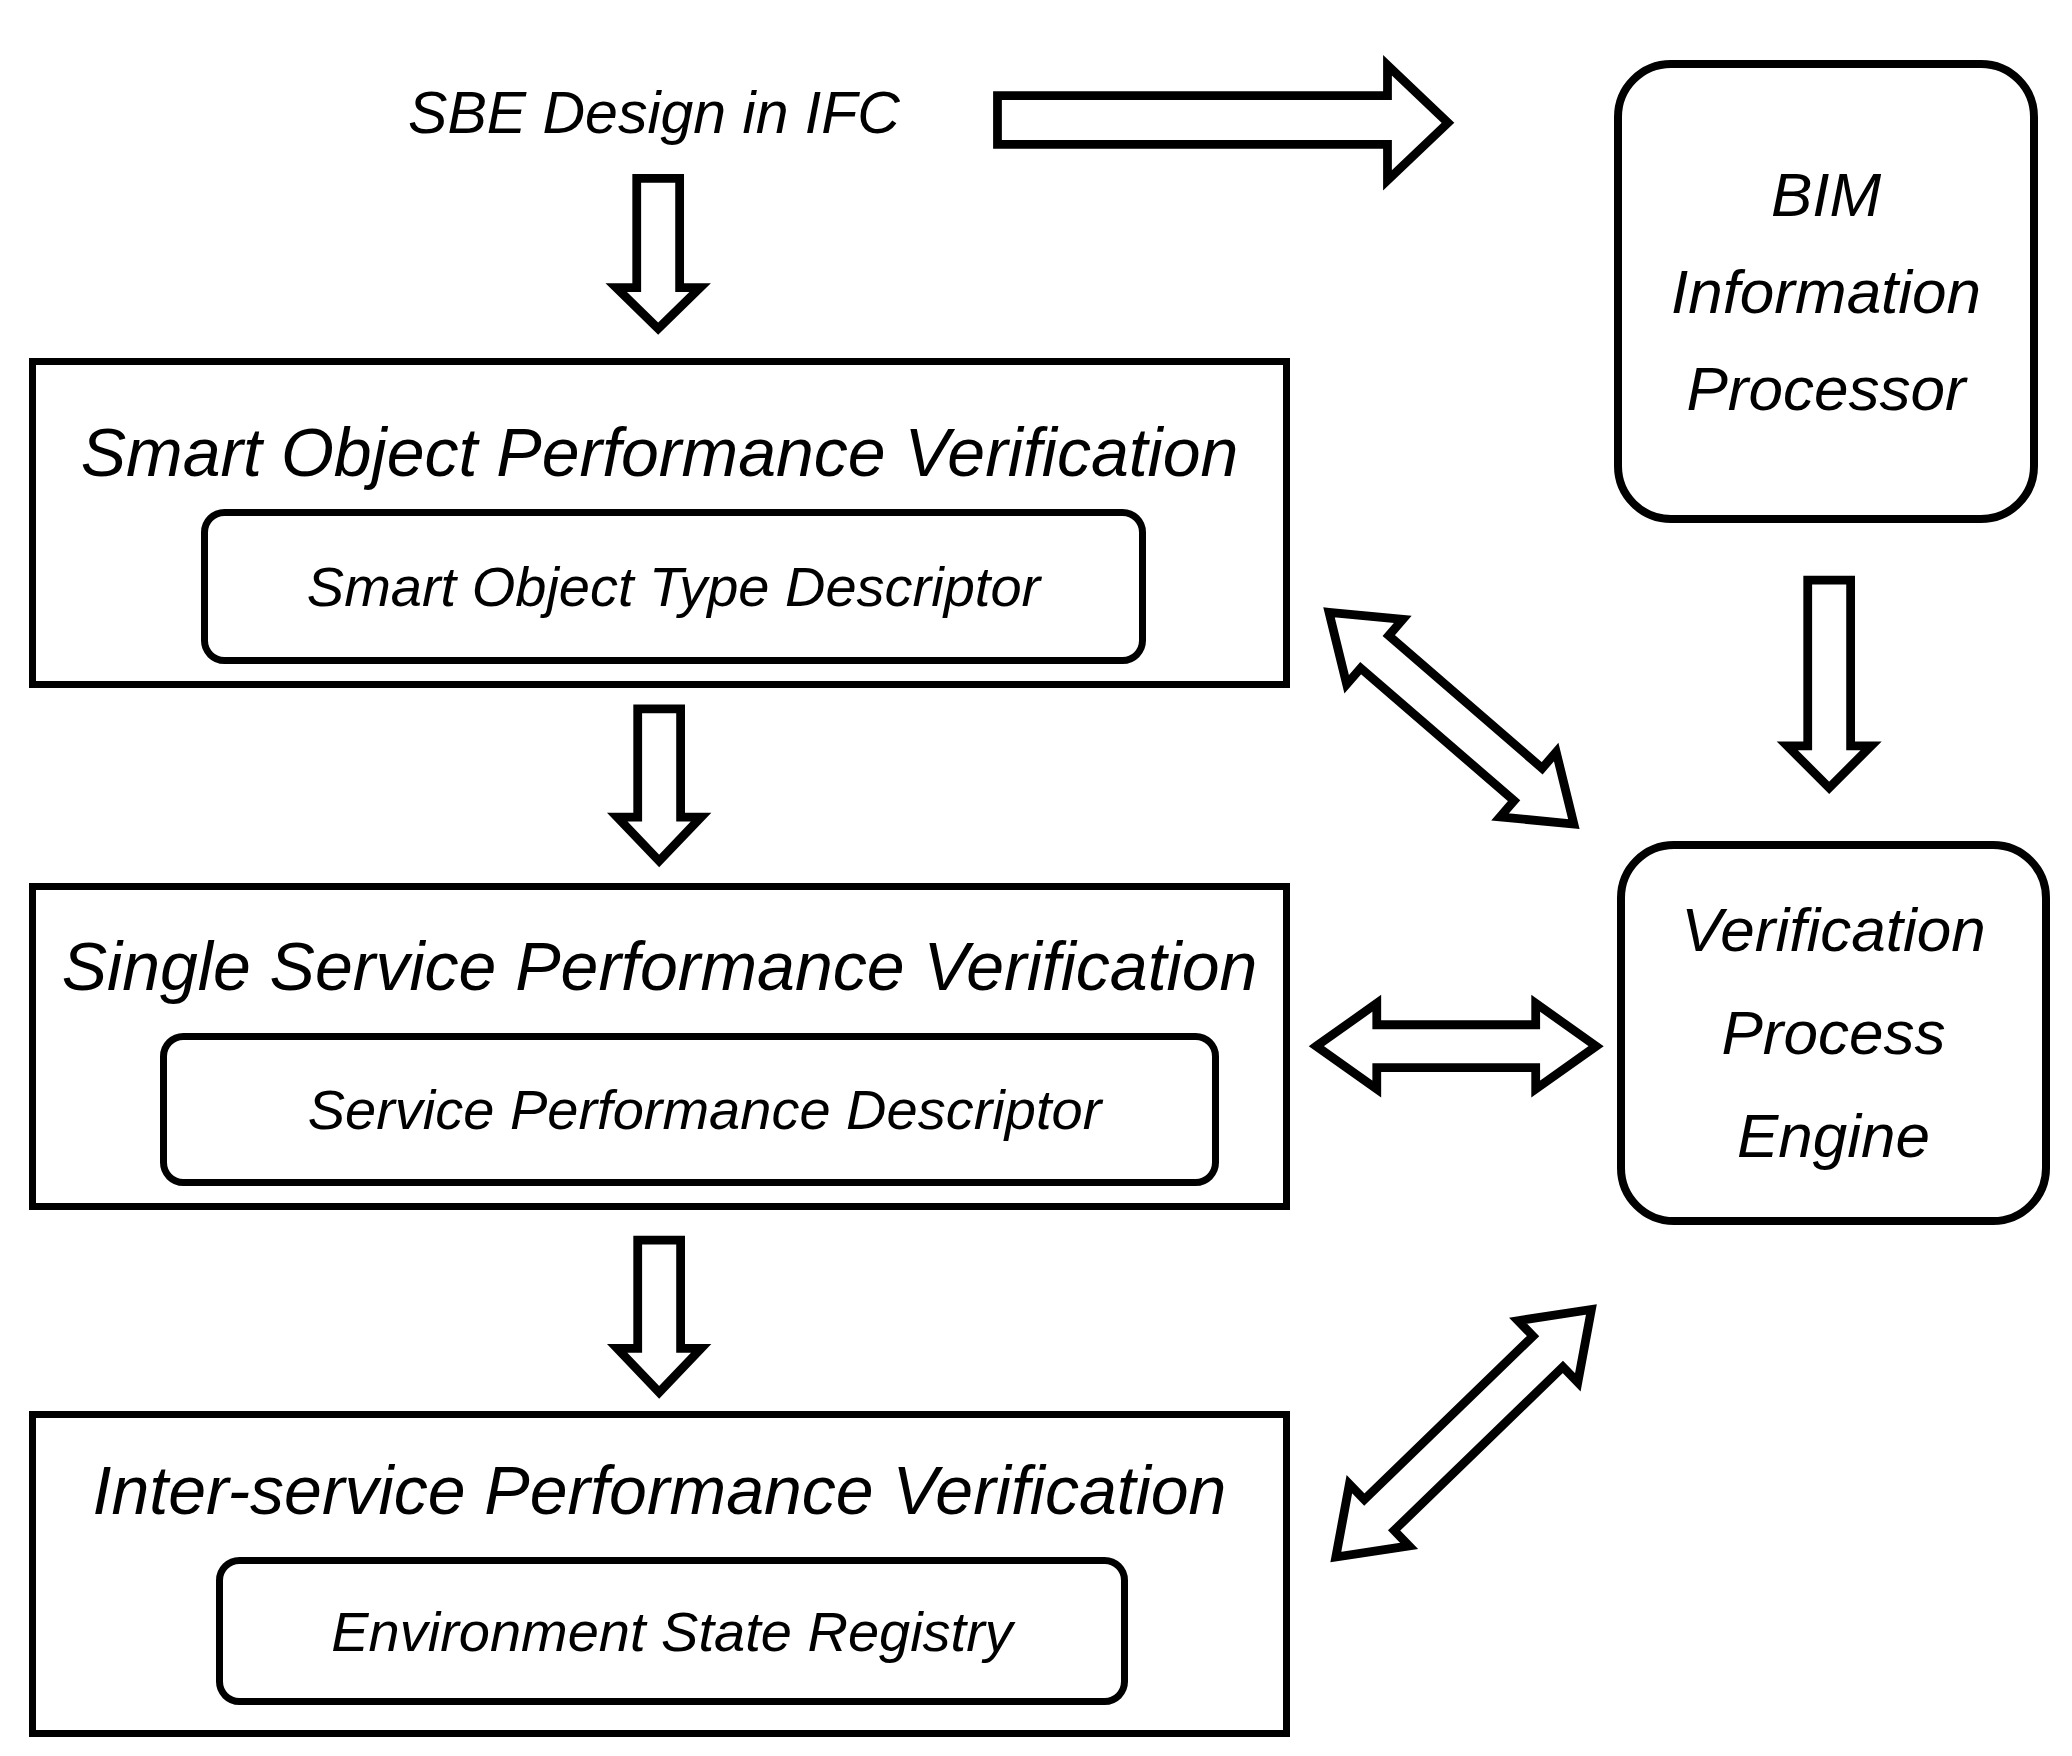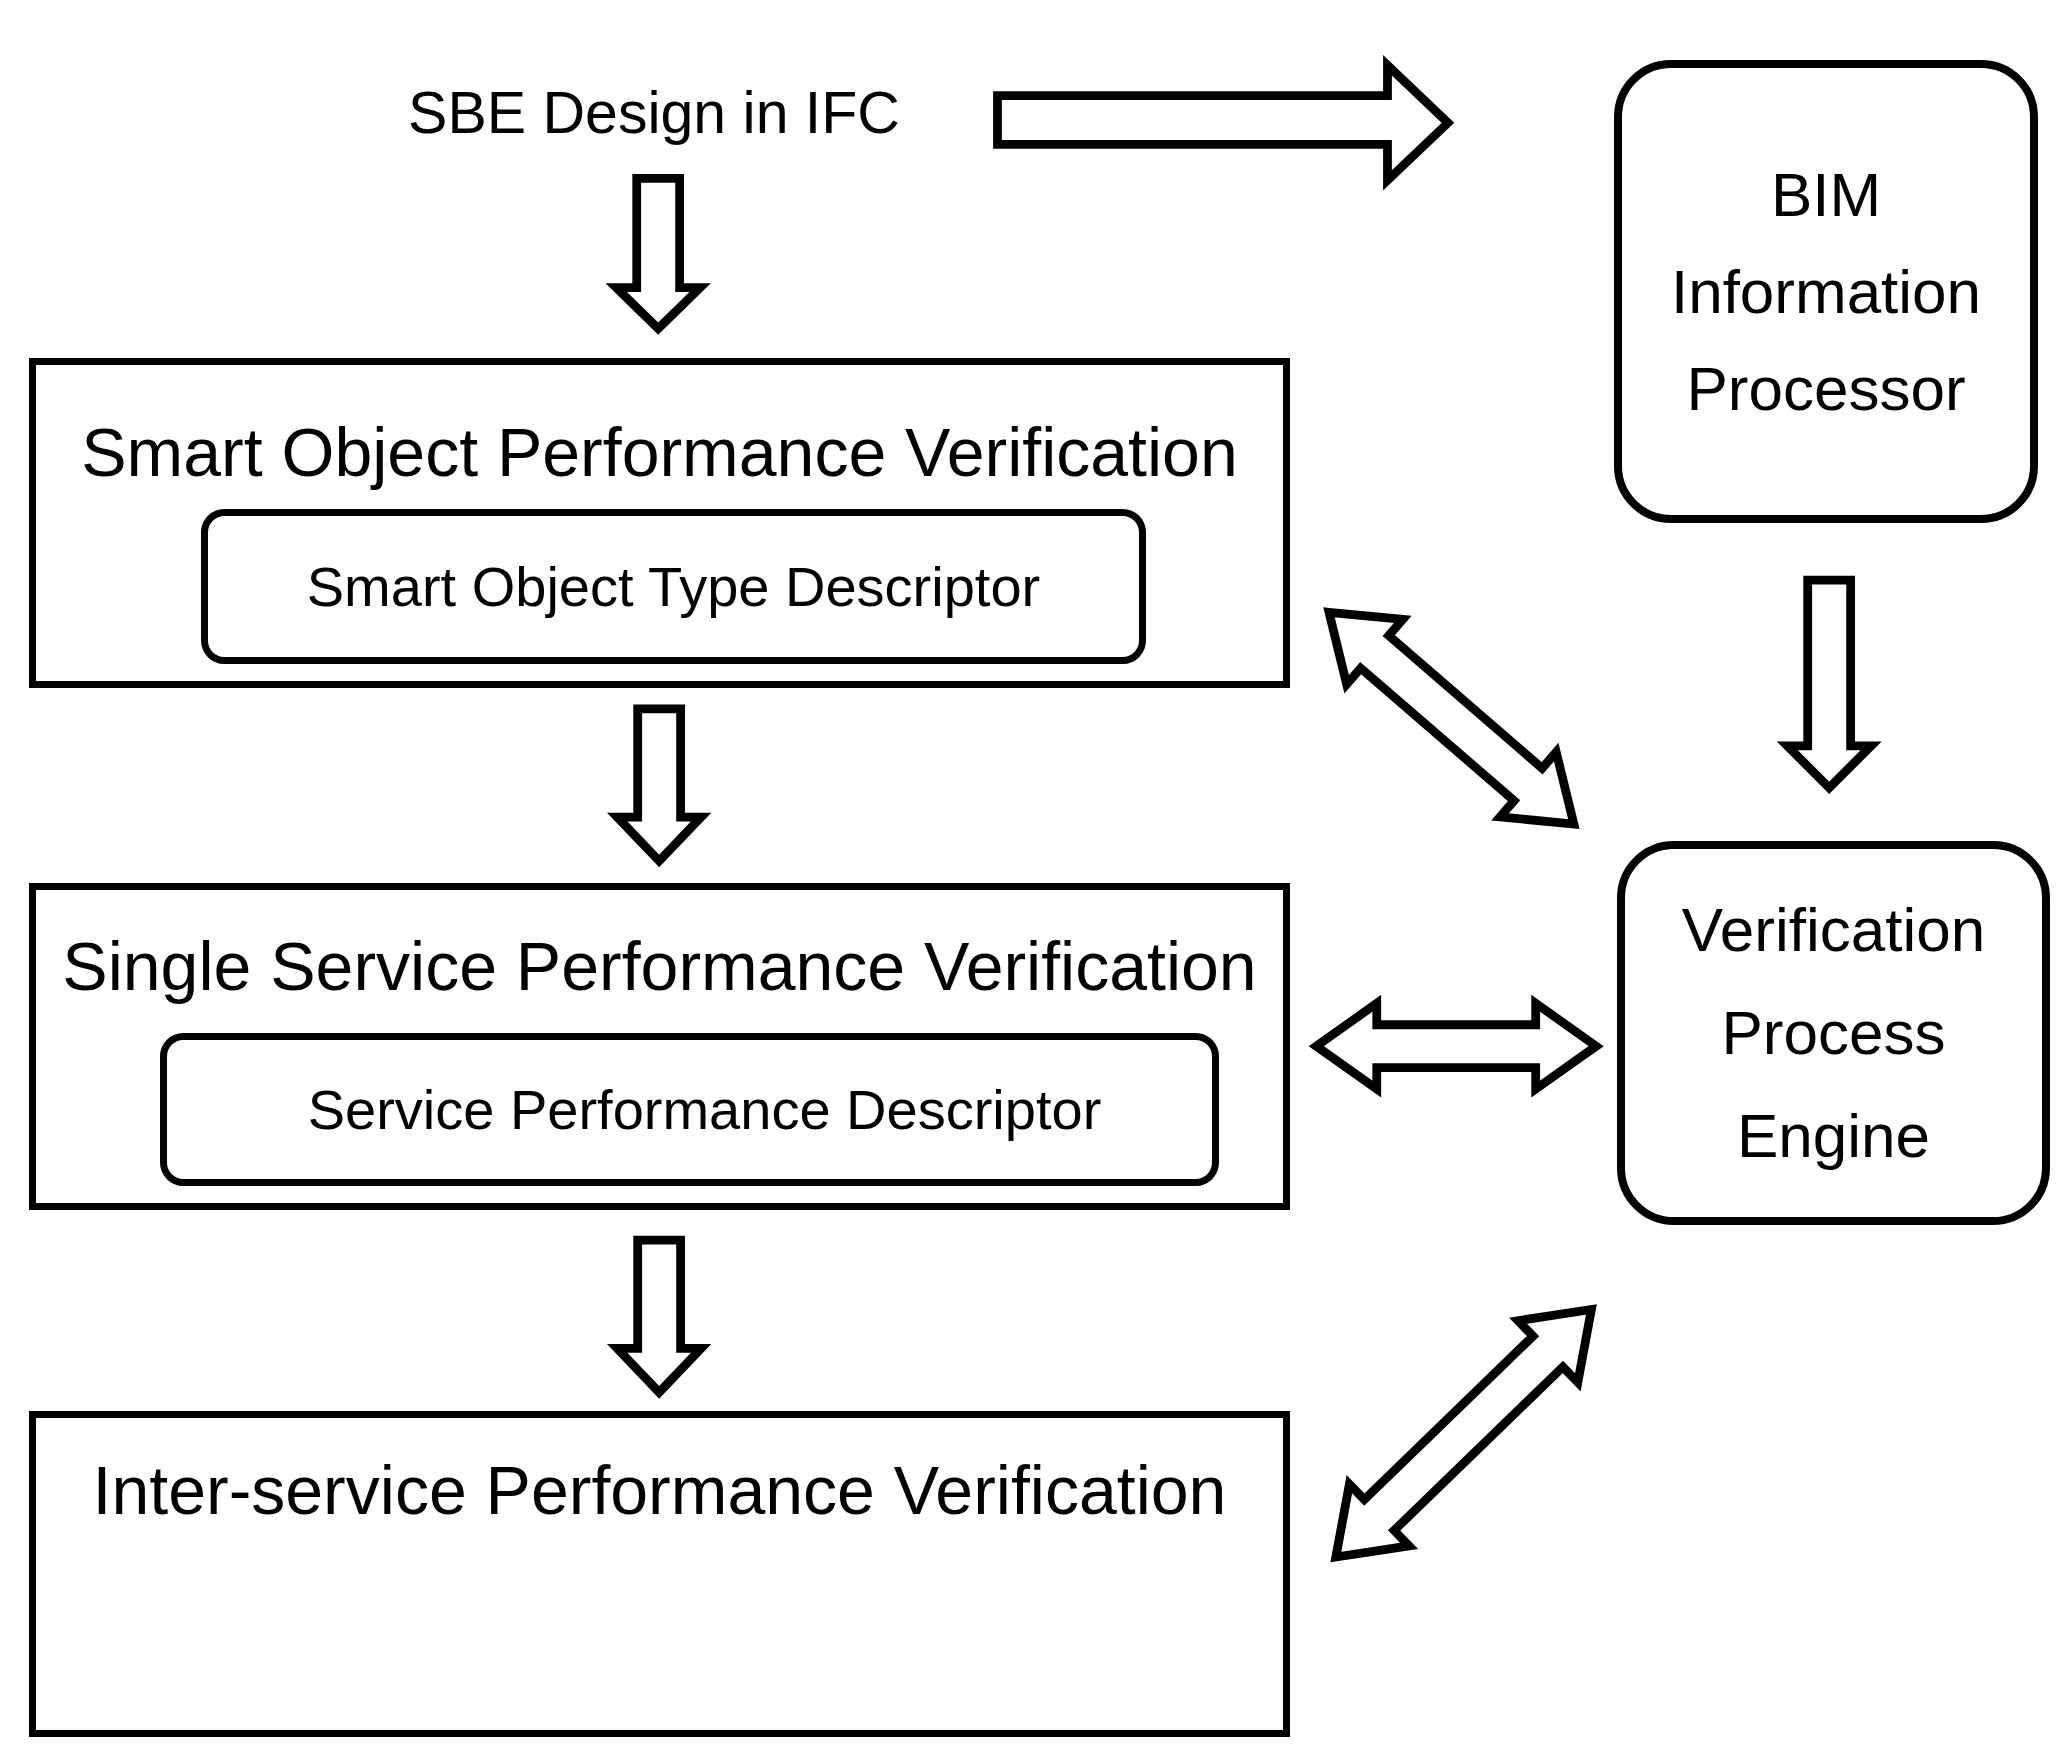--- a/index.html
+++ b/index.html
@@ -4,21 +4,21 @@
 <style>
   html,body{margin:0;padding:0;background:#ffffff;}
   #canvas{
     position:relative;
     width:2072px;height:1756px;
     background:#ffffff;
     font-family:"Liberation Sans", sans-serif;
     color:#000000;
     overflow:hidden;
   }
-  .abs{position:absolute;box-sizing:border-box;}
+  .abs{position:absolute;box-sizing:border-box;font-style:italic;}
   #arrow-layer{position:absolute;left:0;top:0;width:2072px;height:1756px;}
   #arrow-layer path{fill:#ffffff;stroke:#000000;stroke-width:9;stroke-linejoin:miter;}
 
   .heading{
     left:293px;top:78px;width:722px;height:70px;
     font-size:59px;line-height:70px;text-align:center;white-space:nowrap;
   }
   .bigbox{
     left:29px;width:1261px;
     border:7.8px solid #000000;background:#ffffff;
@@ -86,20 +86,23 @@
 
   <div id="box2" class="abs bigbox">
     <div class="boxlabel">Single Service Performance Verification</div>
     <div id="inner2" class="innerbox">
       <span>Service Performance Descriptor</span>
     </div>
   </div>
 
   <div id="box3" class="abs bigbox">
     <div class="boxlabel">Inter-service Performance Verification</div>
+    <div id="inner3" class="innerbox">
+      <span>Environment State Registry</span>
+    </div>
   </div>
 
   <div id="bim-box" class="abs sidebox">
     <span>BIM</span>
     <span>Information</span>
     <span>Processor</span>
   </div>
 
   <div id="vpe-box" class="abs sidebox">
     <span>Verification</span>

